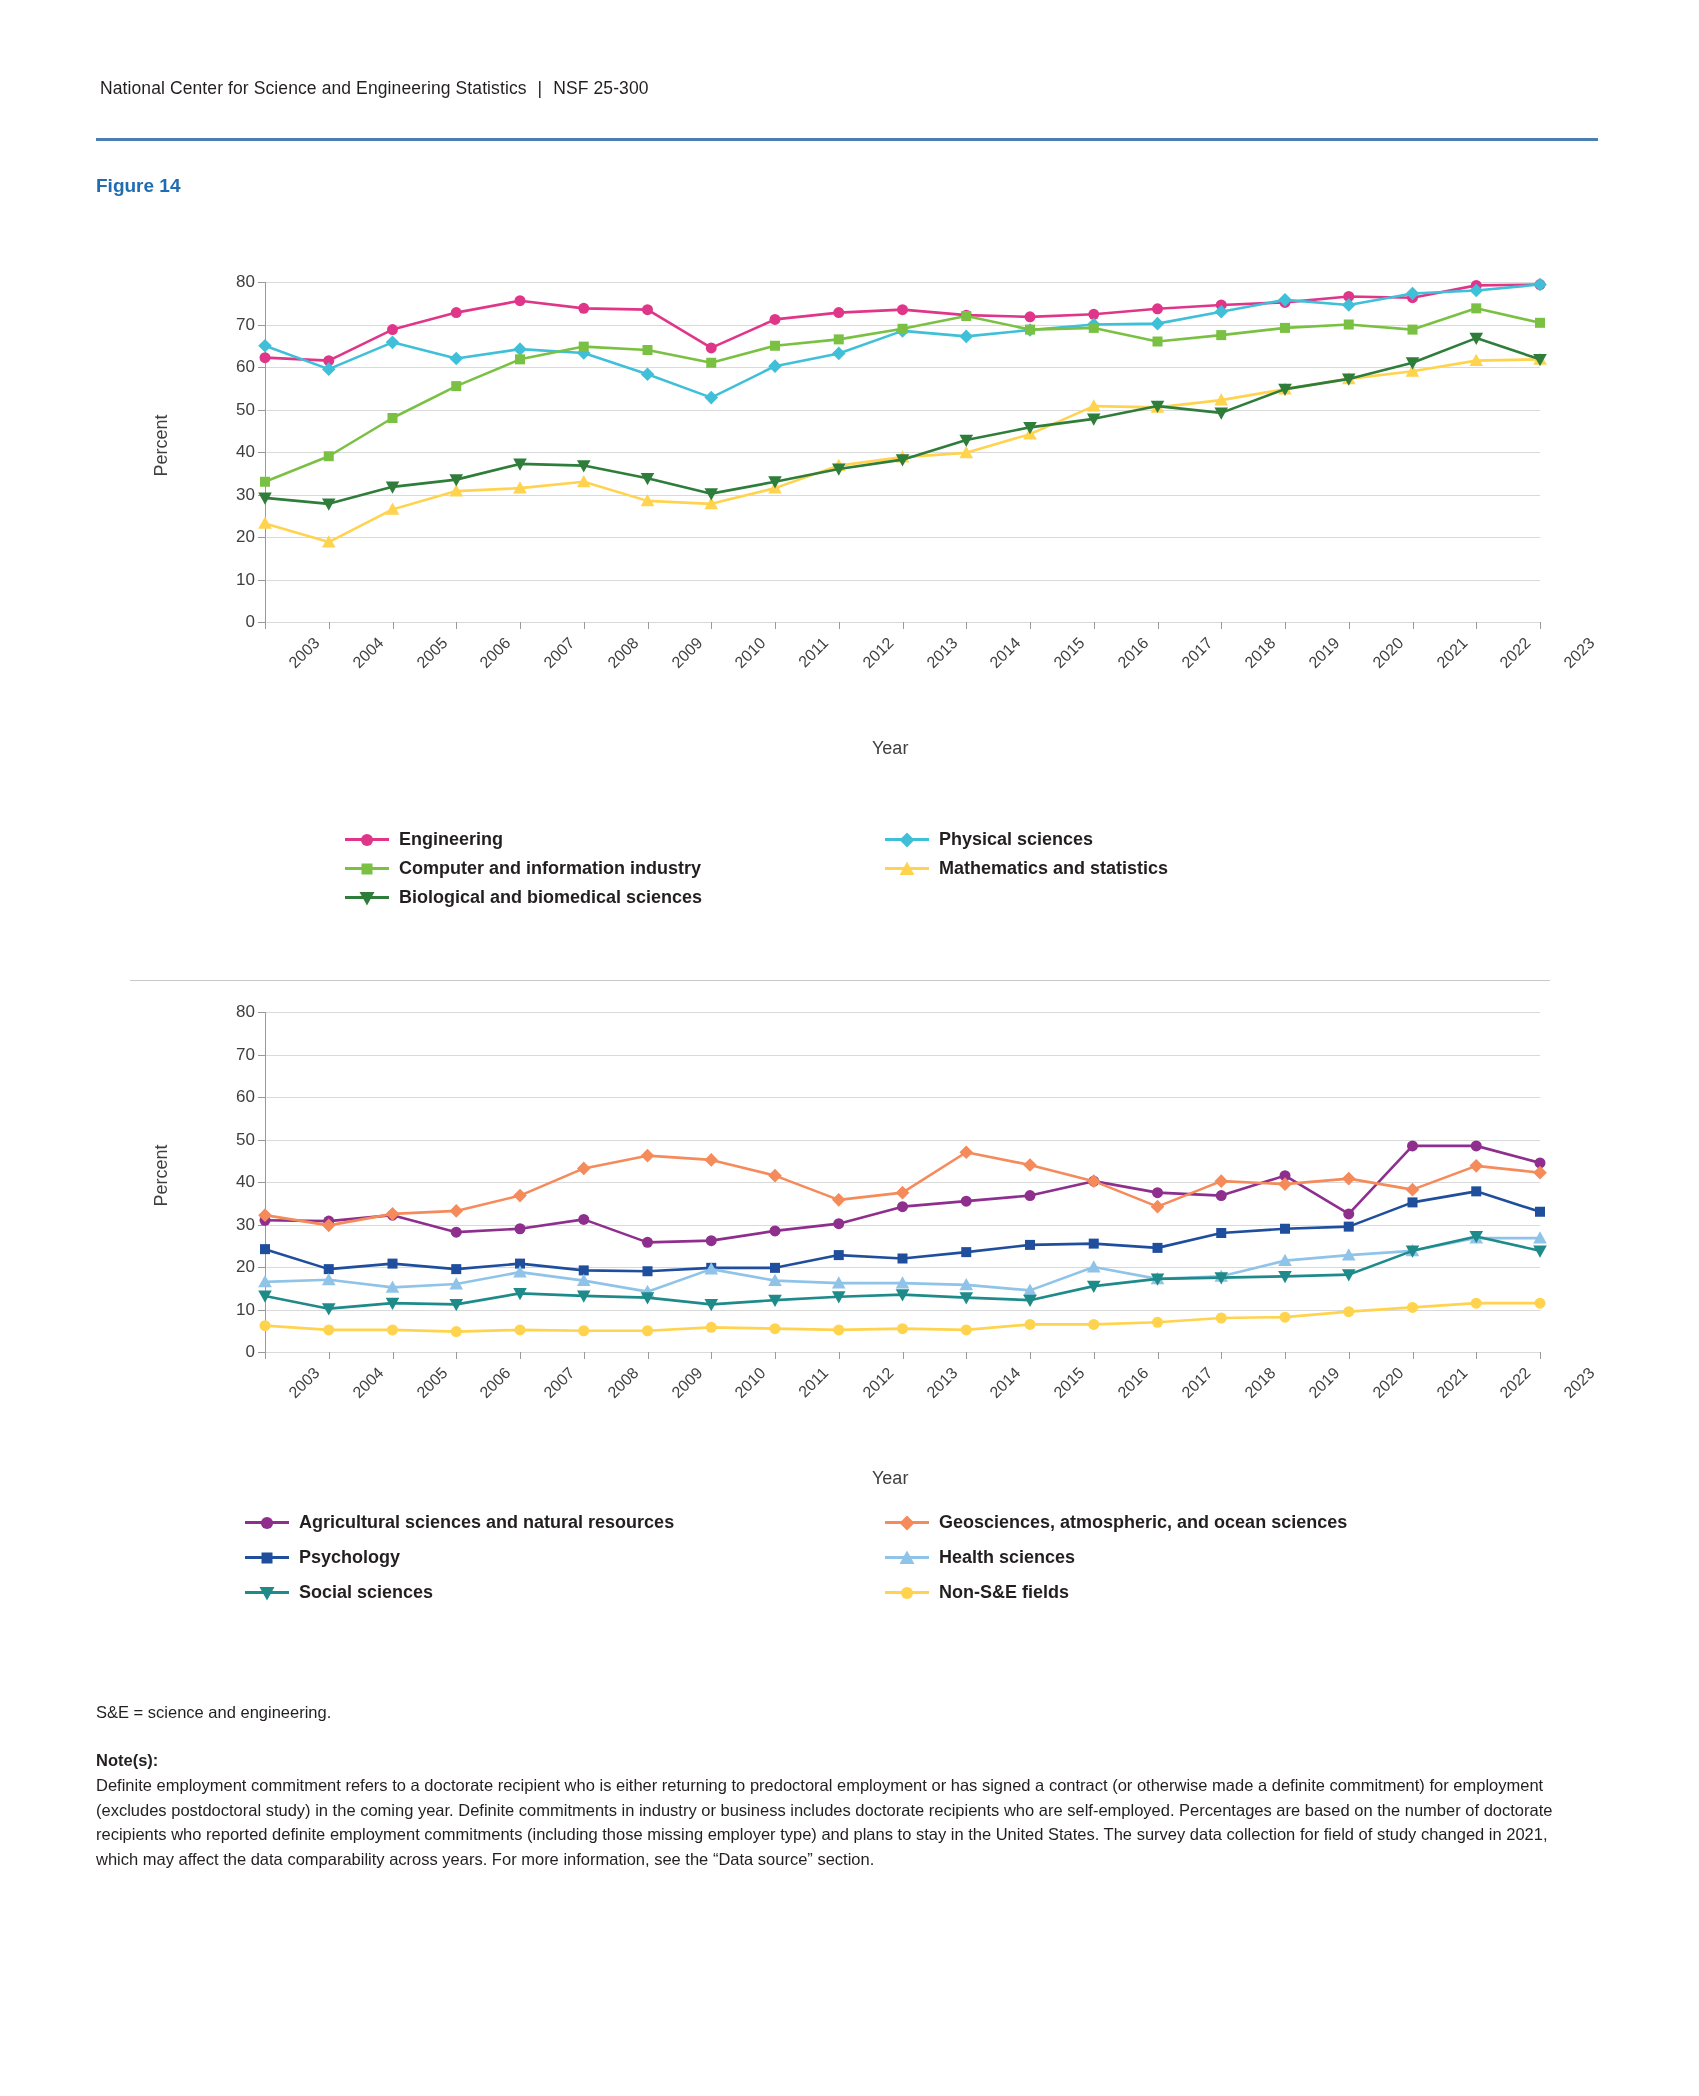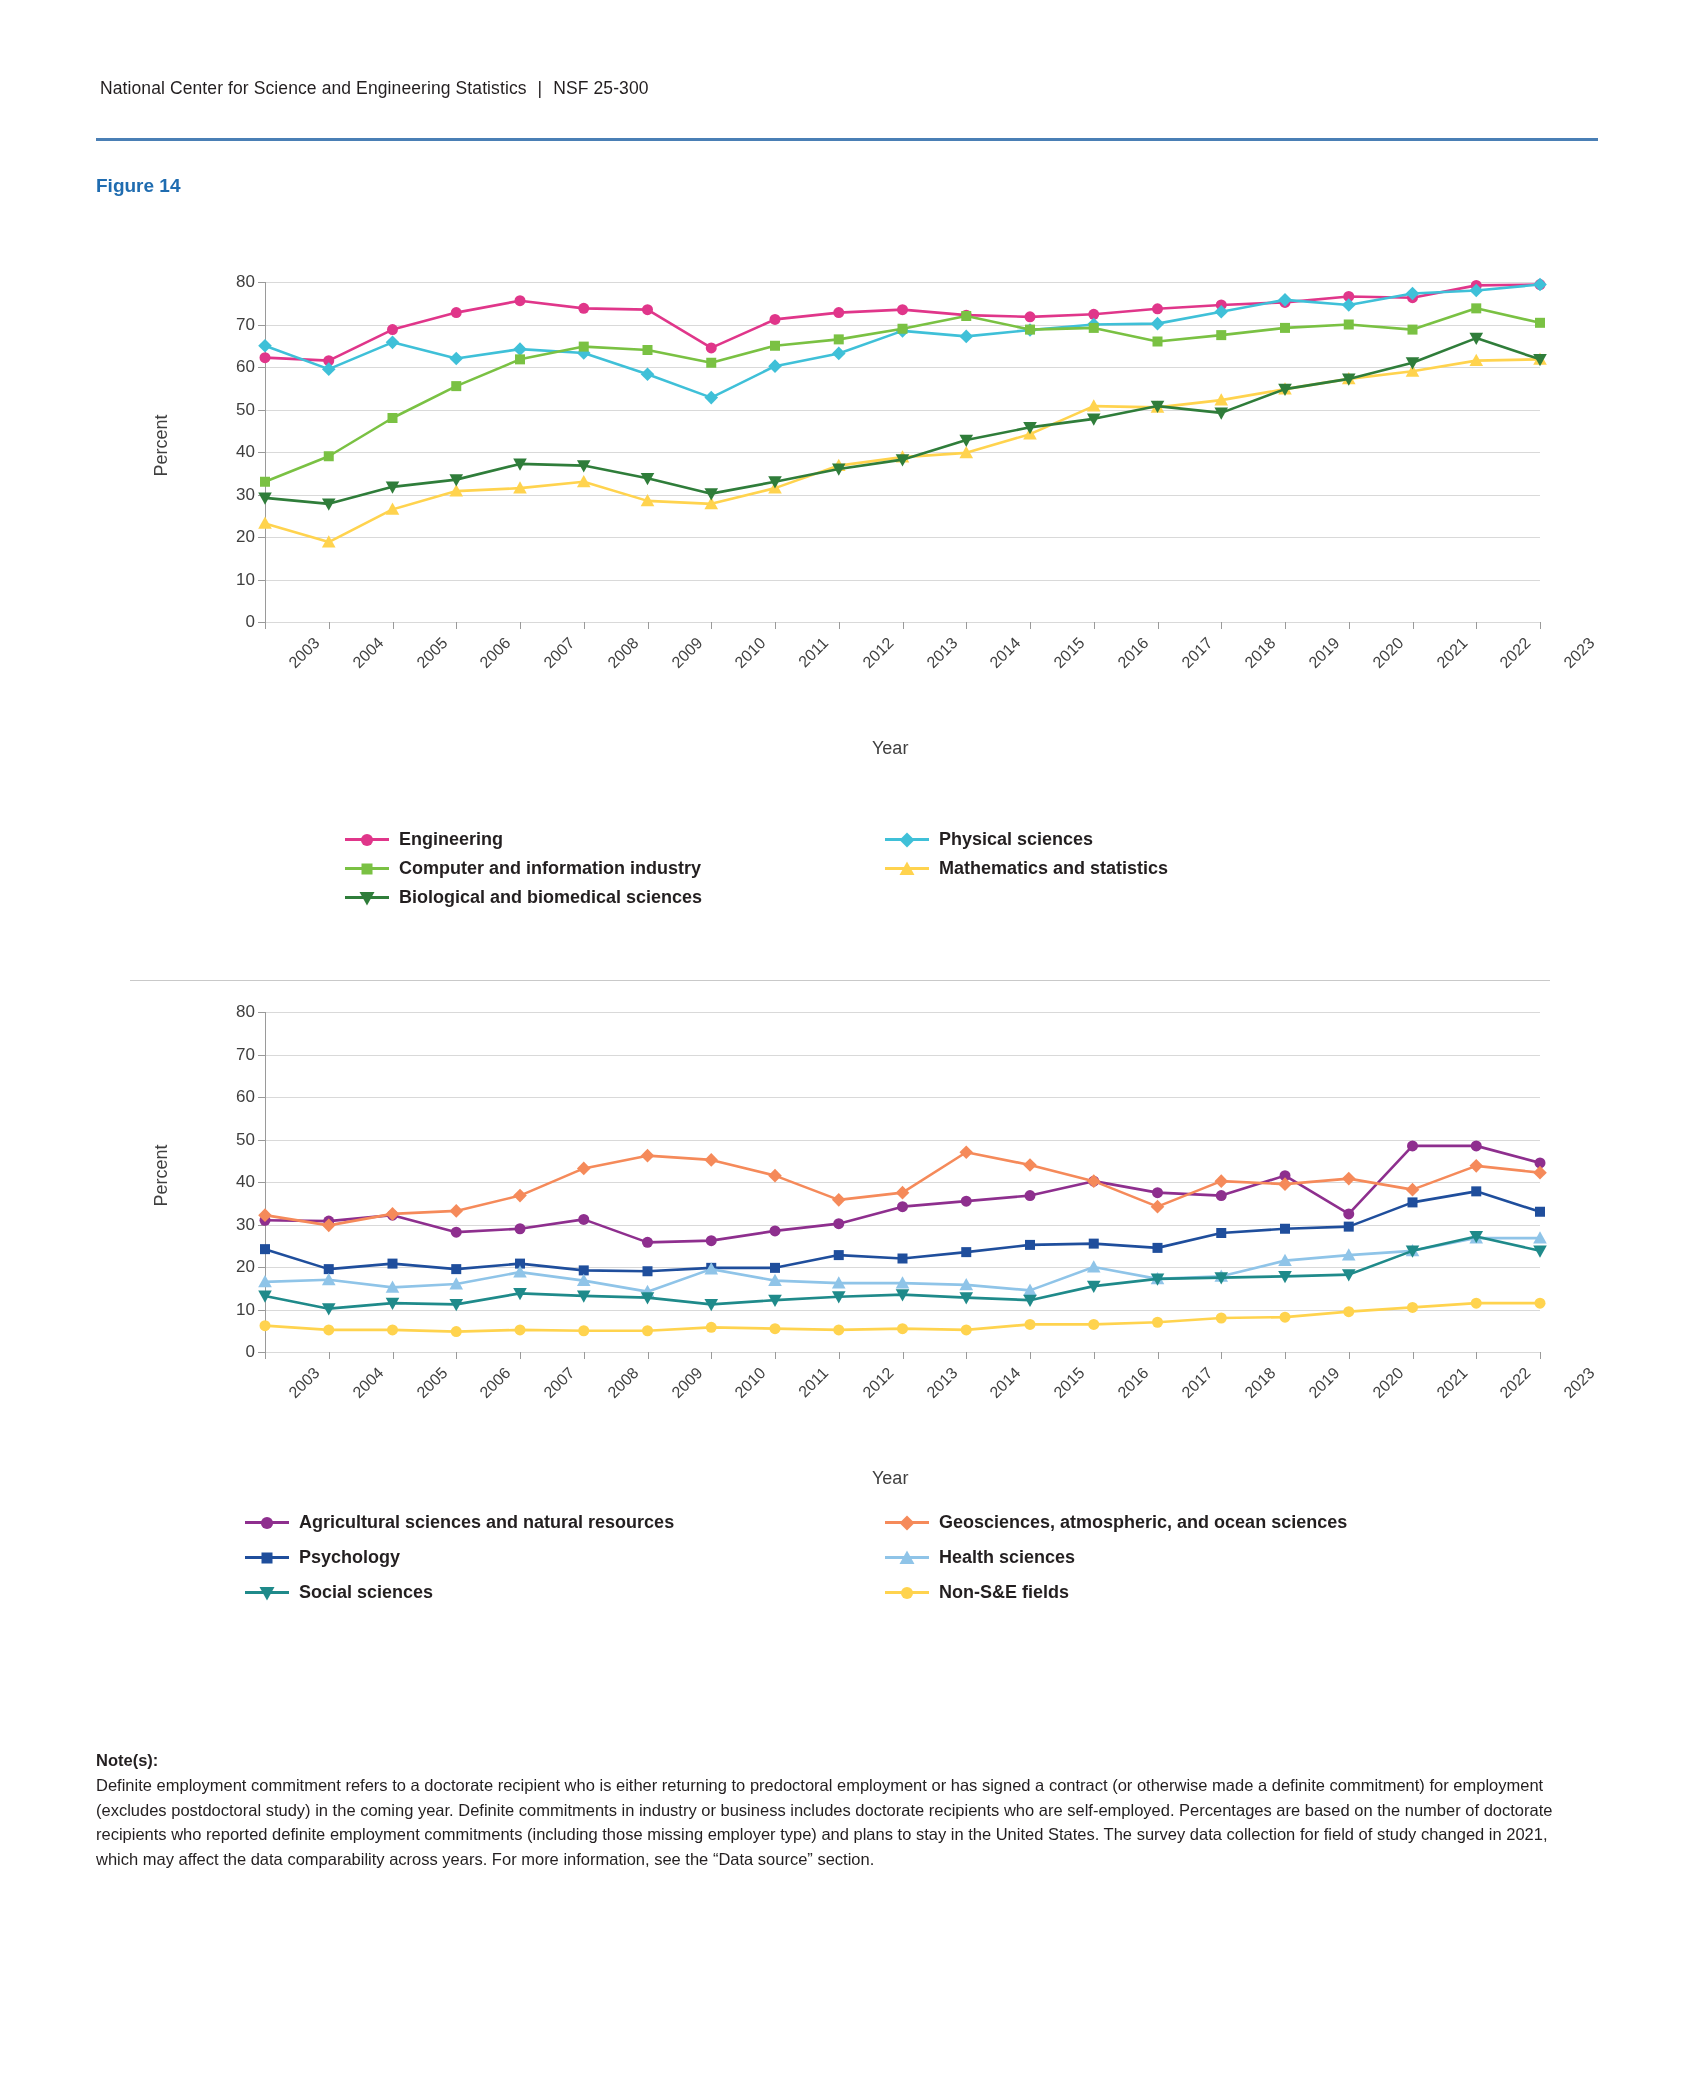--- a/index.html
+++ b/index.html
@@ -546,20 +546,21 @@
             <span class="legend-line" style="background: rgb(255, 211, 78);"></span>
             <svg width="22" height="18" style="position: absolute; left: 11px; top: 0px;">
               <circle cx="11" cy="9" r="6.050000000000001" fill="#ffd34e"></circle>
             </svg>
           </span>
           <span>Non-S&amp;E fields</span>
         </div>
       </div>
   </div>
 
+  <div class="footnote" style="top:1700px;">S&amp;E = science and engineering.</div>
 
   <div class="footnote" style="top:1748px;">
     <div class="bold">Note(s):</div>
     <div>Definite employment commitment refers to a doctorate recipient who is either returning to predoctoral employment or has signed a contract (or otherwise made a definite commitment) for employment (excludes postdoctoral study) in the coming year. Definite commitments in industry or business includes doctorate recipients who are self-employed. Percentages are based on the number of doctorate recipients who reported definite employment commitments (including those missing employer type) and plans to stay in the United States. The survey data collection for field of study changed in 2021, which may affect the data comparability across years. For more information, see the “Data source” section.</div>
   </div>
 
 
 </div>
 
 </body></html>

